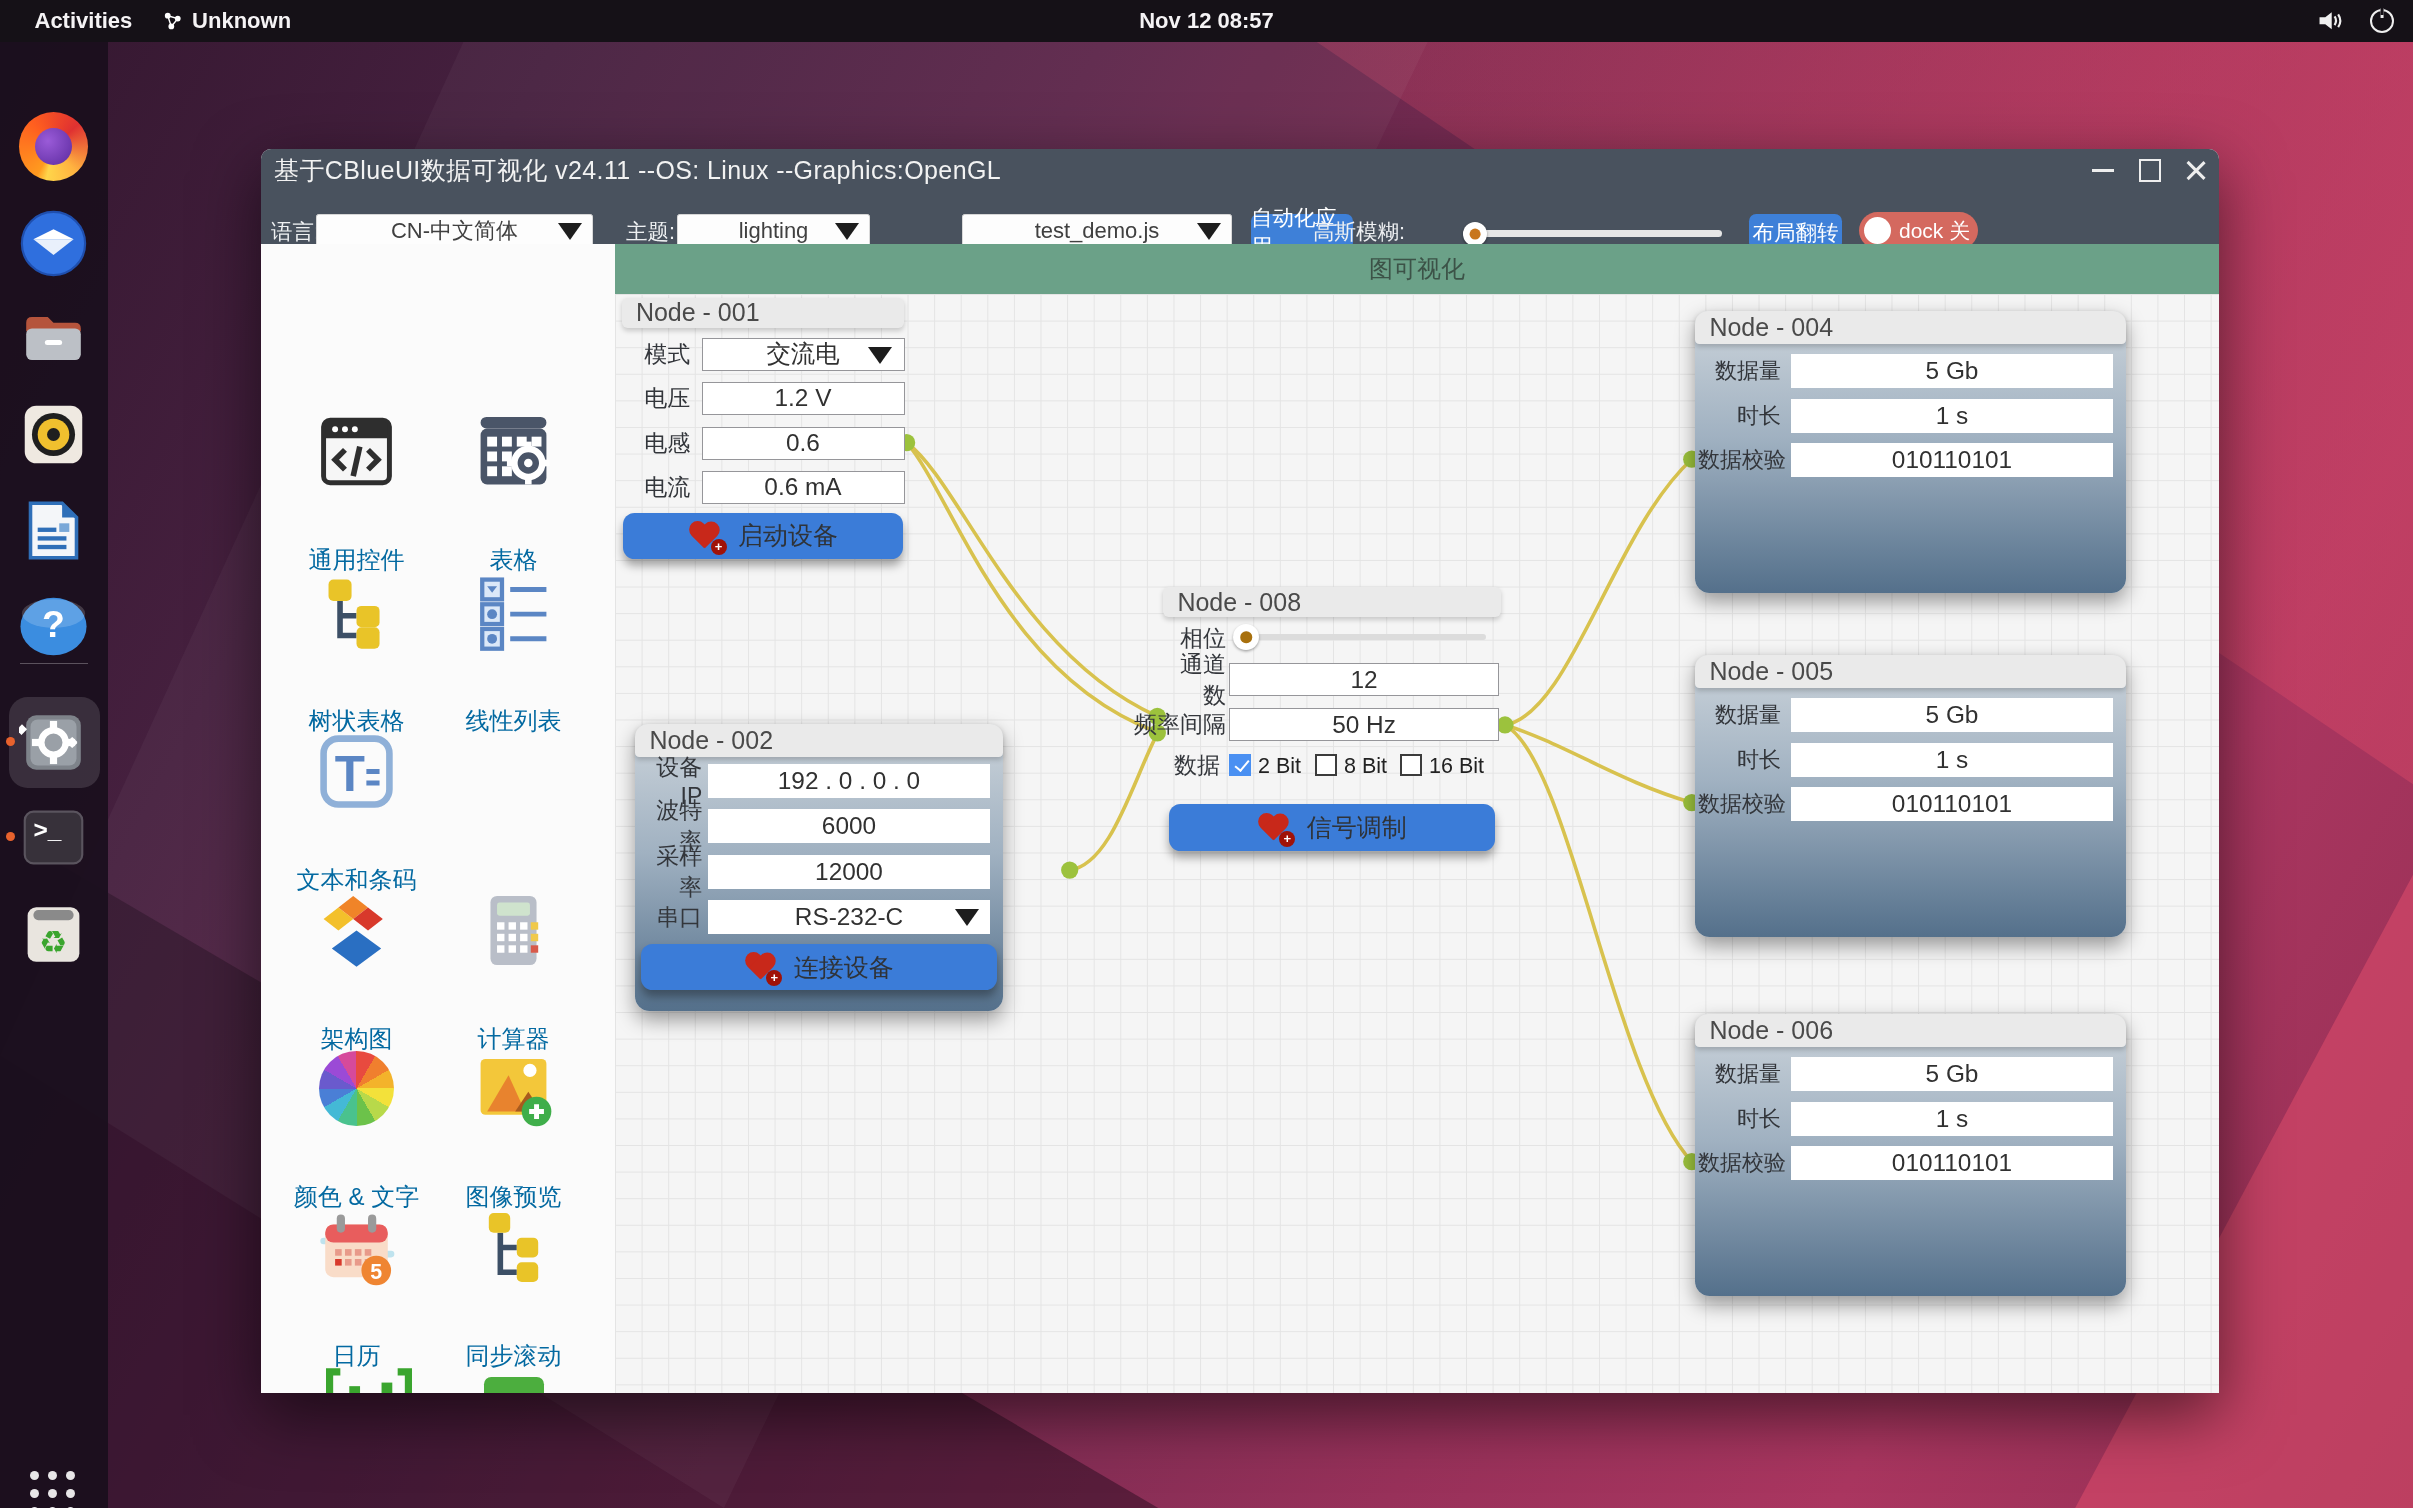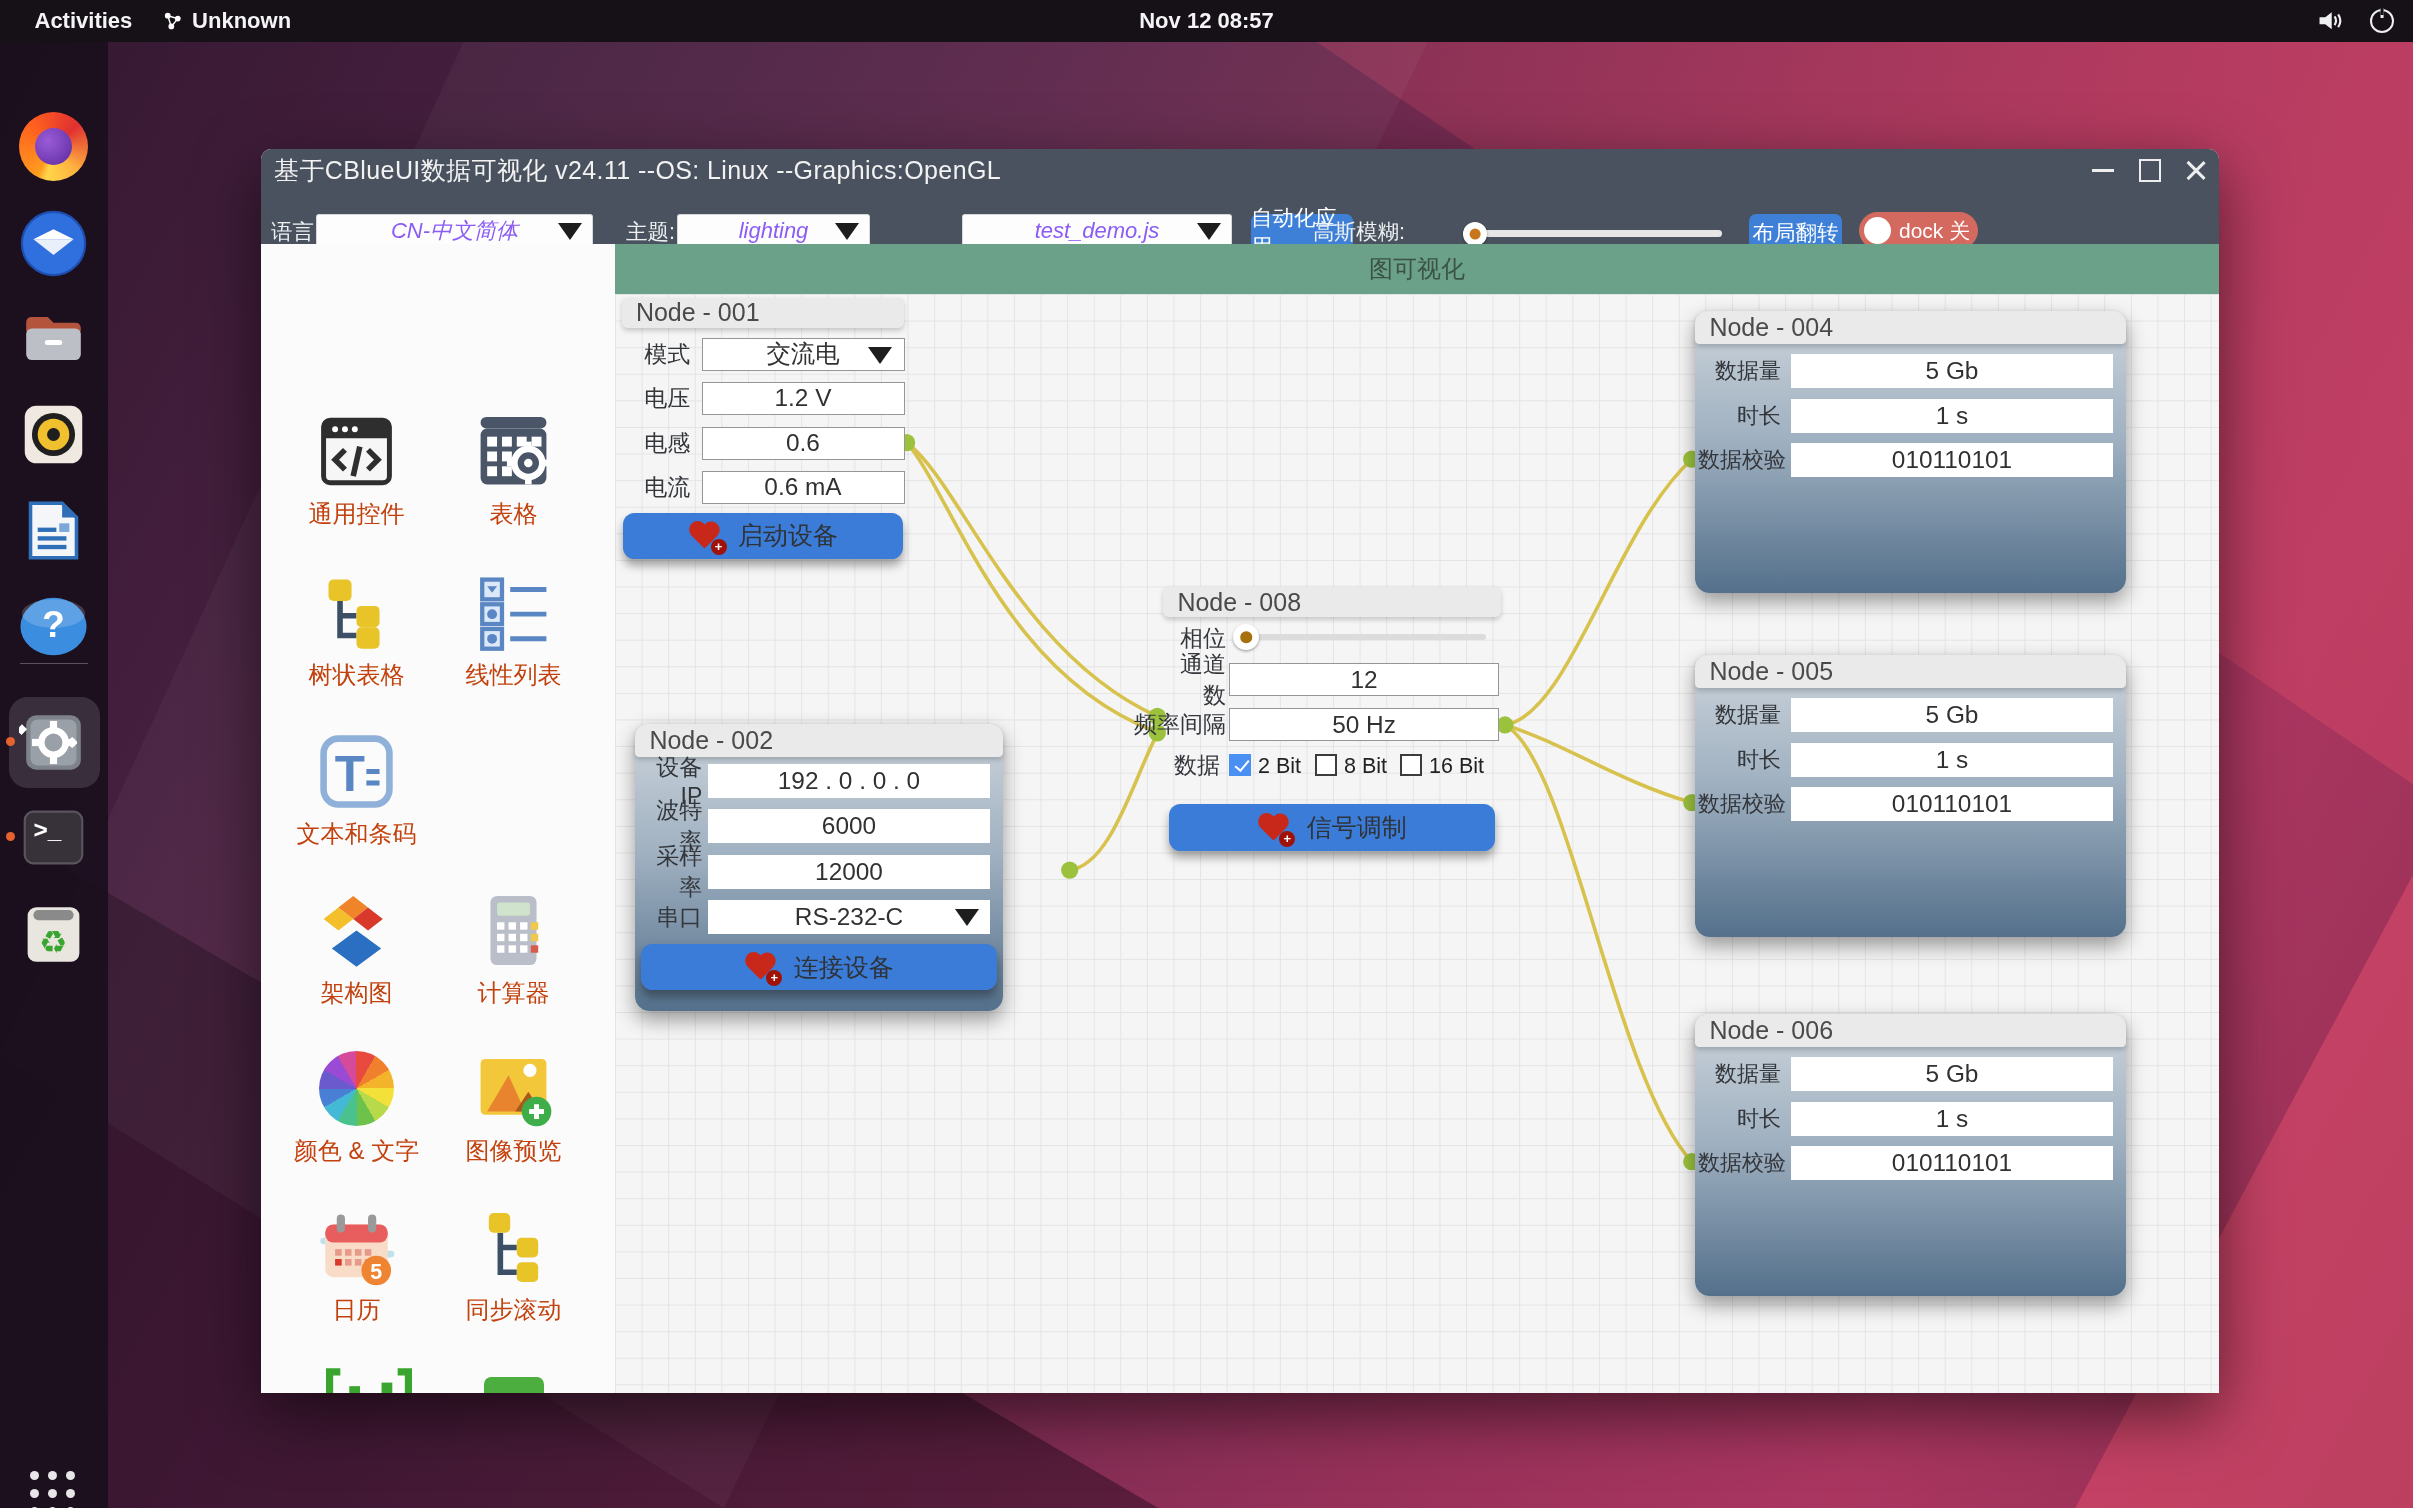--- a/index.html
+++ b/index.html
@@ -39,36 +39,36 @@
     display:flex;align-items:center;font-size:25px;}
   #titletext{padding-left:13px;letter-spacing:0.4px;}
   .winctl{position:absolute;top:0;height:43px;width:46px;display:flex;align-items:center;justify-content:center;}
   .glyph-min{width:21.5px;height:2.9px;background:#eee;}
   .glyph-max{width:18.7px;height:18.7px;border:2.9px solid #eee;}
   .glyph-close{position:relative;width:21.5px;height:21.5px;}
   .glyph-close::before,.glyph-close::after{content:"";position:absolute;left:-1.4px;top:9.3px;width:24.4px;height:2.9px;background:#eee;}
   .glyph-close::before{transform:rotate(45deg);} .glyph-close::after{transform:rotate(-45deg);}
   #toolbar{left:0;top:43px;width:1958px;height:52px;background:#49525e;}
   .tlabel{position:absolute;top:66px;height:34px;line-height:34px;color:#eef0f2;font-size:21.5px;}
-  .tdrop{position:absolute;top:65px;height:34px;background:#fdfdfd;border-radius:3.6px;color:#8b5cf6;
-    font-size:22px;display:flex;align-items:center;justify-content:center;box-shadow:inset 0 0 0 0.7px #c9c9c9;font-style:italic;}
+  .tdrop{position:absolute;top:65px;height:34px;background:#fdfdfd;border-radius:3.6px;color:#404040;
+    font-size:22px;display:flex;align-items:center;justify-content:center;box-shadow:inset 0 0 0 0.7px #c9c9c9;}
   .caret{width:0;height:0;border-left:12.2px solid transparent;border-right:12.2px solid transparent;border-top:17px solid #1d1d1d;position:absolute;right:11.5px;top:8.6px;}
   .tbtn{position:absolute;top:65px;height:36px;background:#3e80d8;border-radius:7.2px;color:#fff;
     font-size:21.5px;display:flex;align-items:center;justify-content:center;}
   .ttrack{position:absolute;top:81px;height:7.2px;background:#e6e6e6;border-radius:3.6px;}
   .tknob{position:absolute;width:24.4px;height:24.4px;border-radius:50%;background:#fff;box-shadow:0 1.4px 2.9px rgba(0,0,0,.4);}
   .tknob::after{content:"";position:absolute;left:50%;top:50%;transform:translate(-50%,-50%);width:10.8px;height:10.8px;border-radius:50%;background:#c8761c;}
   #docktoggle{position:absolute;left:1859px;top:63px;width:119px;height:37px;border-radius:19.4px;background:#d4695f;color:#fff;font-size:21px;}
   #docktoggle .knob{position:absolute;left:5px;top:5px;width:27px;height:27px;border-radius:50%;background:#fff;}
   #docktoggle .lbl{position:absolute;left:40px;top:0;height:37px;line-height:37px;}
   
   #sidebar{left:0;top:95px;width:354px;height:1149px;background:#fbfbfb;border-right:0.7px solid #e3e3e3;overflow:hidden;}
   .sb-item{position:absolute;width:151px;display:flex;flex-direction:column;align-items:center;gap:7.2px;}
   .sb-icon{width:80px;height:80px;display:flex;align-items:center;justify-content:center;}
-  .sb-label{font-size:24px;color:#c2410c;white-space:nowrap;}
+  .sb-label{font-size:24px;color:#0369a1;white-space:nowrap;margin-top:46px;}
   #canvasHeader{left:354px;top:95px;width:1604px;height:50px;background:#6ba188;color:#3c5247;
     font-size:24px;display:flex;align-items:center;justify-content:center;}
   #canvas{left:354px;top:145px;width:1604px;height:1099px;background:#f5f5f5;
     background-image:linear-gradient(#e4e4e4 0.7px,transparent 0.7px),linear-gradient(90deg,#e4e4e4 0.7px,transparent 0.7px);
     background-size:26.6px 26.6px;}
   
   .node{position:absolute;}
   .nheader{position:absolute;background:#eaeaea;border-radius:5.7px;box-shadow:0 2.2px 5.7px rgba(0,0,0,.18);
     color:#4a4a4a;font-size:25px;display:flex;align-items:center;padding-left:14.4px;box-sizing:border-box;}
   .gradbody{background:linear-gradient(180deg,#ccd4db 0%,#a0b1c1 45%,#54708b 100%);border-radius:14.4px;

